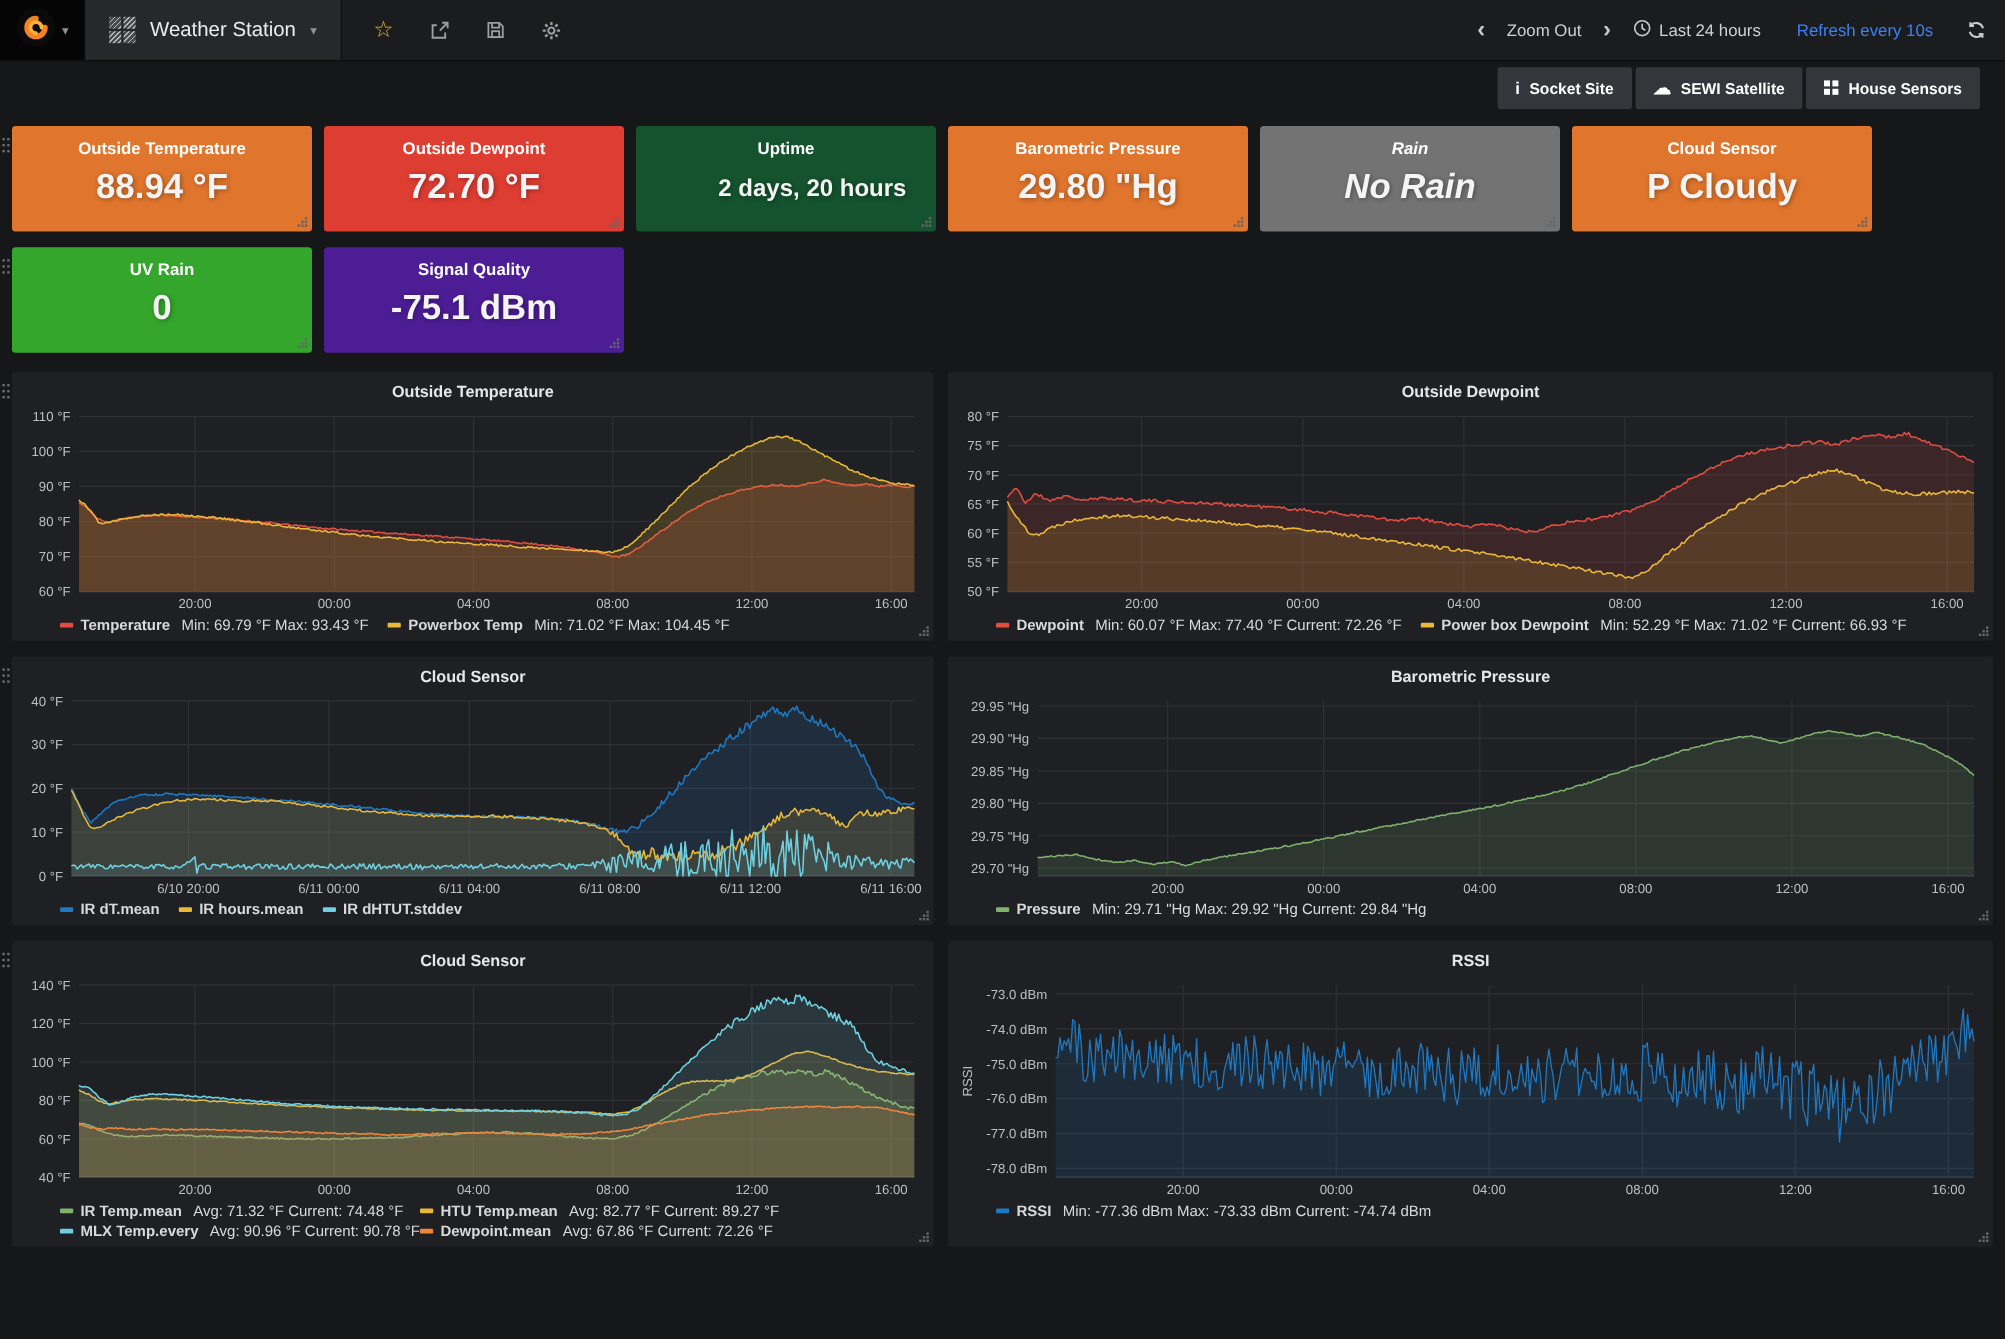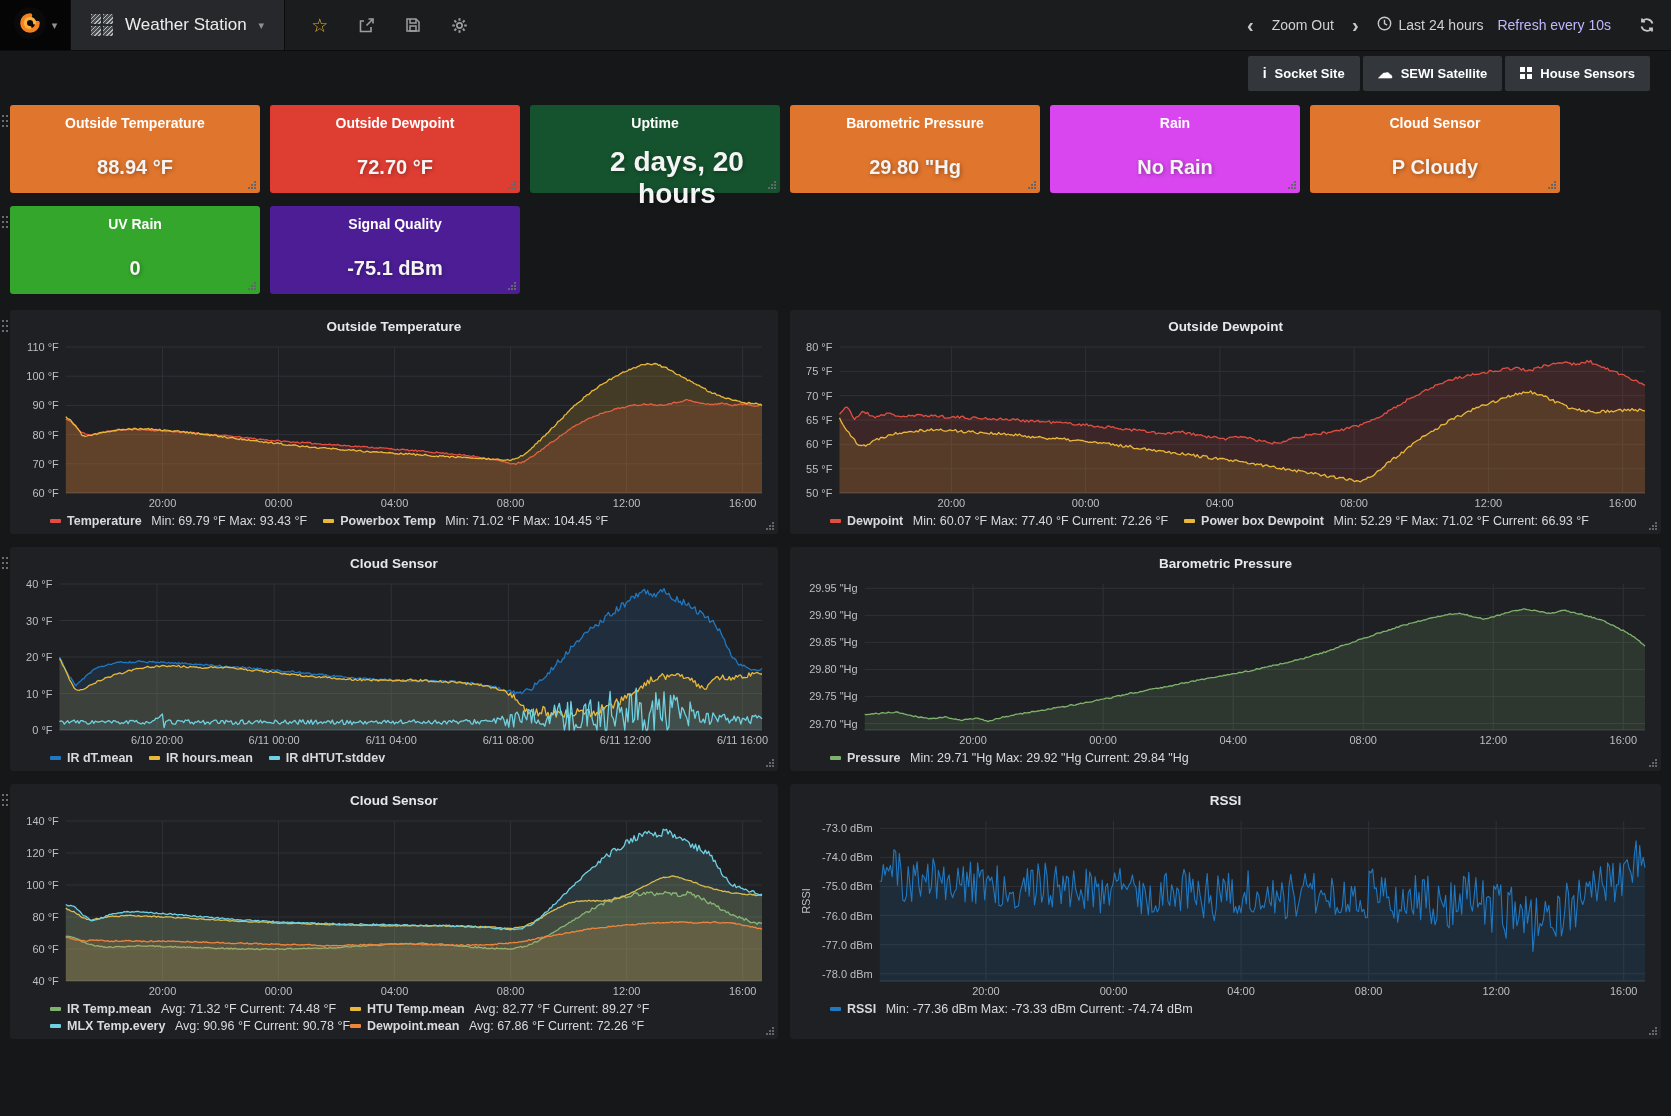--- a/index.html
+++ b/index.html
@@ -13,38 +13,38 @@
                 border-left:1px solid #0c0c0d;border-right:1px solid #0c0c0d;cursor:pointer;}
   .hatch-grid{display:grid;grid-template-columns:10px 10px;grid-template-rows:10px 10px;gap:2px;}
   .hatch-grid span{background:repeating-linear-gradient(135deg,#b4b7ba 0 1px,#4a4d50 1px 3px);}
   .dash-title{font-size:17px;color:#ececec;}
   .nav-icons{display:flex;align-items:center;gap:30px;padding:0 26px;}
   .nav-icons .ic{cursor:pointer;display:flex;align-items:center;}
   .star{color:#e5b231;font-size:19px;line-height:1;}
   .nav-right{margin-left:auto;display:flex;align-items:center;gap:14px;padding-right:16px;font-size:14px;color:#d0d1d3;}
   .nav-right .chev{font-size:20px;font-weight:bold;color:#c7c8ca;cursor:pointer;padding:0 4px;}
   .nav-right .grp{display:flex;align-items:center;gap:7px;cursor:pointer;}
-  .refresh-label{color:#c4b5fd;cursor:pointer;margin-left:0;}
+  .refresh-label{color:#3b82f6;cursor:pointer;margin-left:16px;}
   .refresh-ic{margin-left:14px;cursor:pointer;display:flex;}
   
   .subnav{height:44px;display:flex;justify-content:flex-end;align-items:center;gap:3px;padding:0 21px;}
   .subnav-btn{background:#33373c;color:#fff;font-size:13px;font-weight:600;height:35px;display:flex;
               align-items:center;gap:8px;padding:0 15px;border-radius:2px;cursor:pointer;}
   .subnav-btn .bic{font-size:13px;display:flex;align-items:center;}
   .info-glyph{font-weight:800;font-size:14px;font-style:normal;}
   .sq-grid{position:relative;width:12px;height:12px;display:inline-block;}
   .sq-grid i{position:absolute;left:0;top:0;width:5px;height:5px;background:#fff;
              box-shadow:7px 0 #fff,0 7px #fff,7px 7px #fff;}
   
   .stats{padding:10px 10px 0 10px;position:relative;}
   .stat-row{display:flex;gap:10px;margin-bottom:13px;position:relative;}
   .stat{width:250px;height:88px;border-radius:3px;text-align:center;position:relative;cursor:pointer;}
   .stat-title{padding-top:10px;font-size:14px;font-weight:700;color:#fff;}
-  .stat-value{margin-top:25px;font-size:20px;font-weight:700;color:#f4f4f4;text-shadow:1px 1px 4px rgba(0,0,0,.35);}
-  .stat-value.md{font-size:28px;margin-top:15px;padding-left:44px;}
+  .stat-value{margin-top:9px;font-size:29px;font-weight:700;color:#f4f4f4;text-shadow:1px 1px 4px rgba(0,0,0,.35);}
+  .stat-value.md{font-size:20px;margin-top:15px;padding-left:44px;}
   
   .graphs{padding:3px 10px 0 10px;}
   .graph-row{display:flex;gap:12px;margin-bottom:13px;position:relative;}
   .panel{background:#1f2023;border-radius:3px;position:relative;padding:5px 8px 6px;}
   .panel.left{width:752px;}
   .panel.right{width:855px;}
   .panel-title{text-align:center;font-size:13.5px;font-weight:700;color:#e6e7e9;padding:4px 0 5px;cursor:pointer;}
   .chart{width:100%;}
   .legend{padding:3px 0 0 32px;font-size:12.5px;color:#d8d9da;display:flex;flex-wrap:wrap;column-gap:16px;row-gap:3px;}
   .legend.grid2{display:grid;grid-template-columns:max-content max-content;justify-content:start;column-gap:0;}
@@ -180,21 +180,21 @@
             <span></span>
           </div>
         </div>
         <div class="stat" style="background: rgb(224, 117, 45);">
           <div class="stat-title">Barometric Pressure</div>
           <div class="stat-value">29.80 "Hg</div>
           <div class="rh">
             <span></span>
           </div>
         </div>
-        <div class="stat" style="background: #d946ef;">
+        <div class="stat" style="background: #737373; font-style: italic;">
           <div class="stat-title">Rain</div>
           <div class="stat-value">No Rain</div>
           <div class="rh">
             <span></span>
           </div>
         </div>
         <div class="stat" style="background: rgb(224, 117, 45);">
           <div class="stat-title">Cloud Sensor</div>
           <div class="stat-value">P Cloudy</div>
           <div class="rh">

